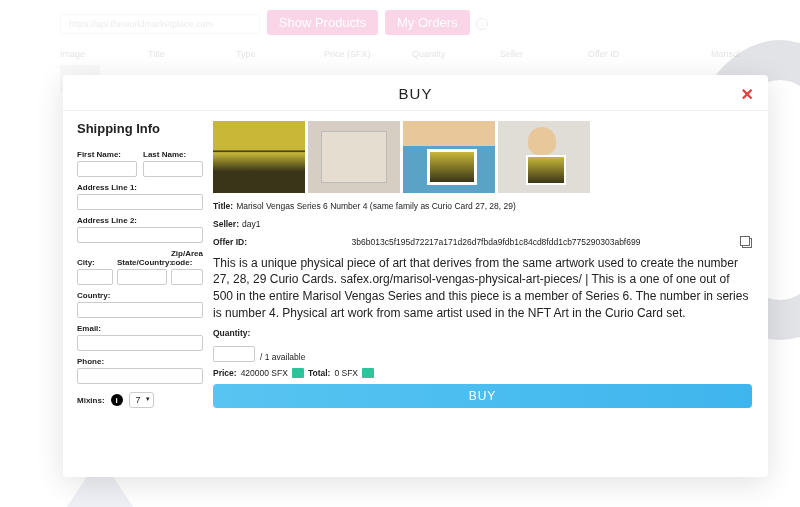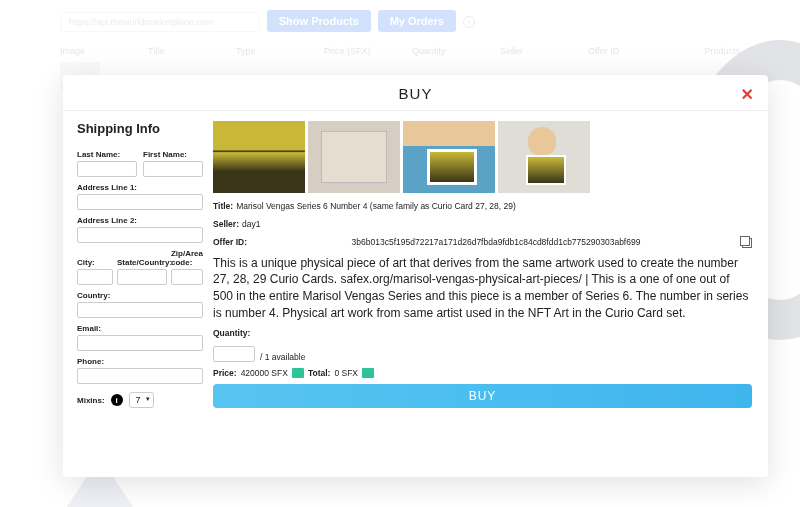--- a/index.html
+++ b/index.html
@@ -5,21 +5,21 @@
 * { box-sizing: border-box; margin: 0; padding: 0; }
 body { font-family: -apple-system, Helvetica, Arial, sans-serif; width: 800px; height: 507px; overflow: hidden; background: #fff; position: relative; font-size: 10px; color: #222; }
 
 .bg-arc { position: absolute; right: -80px; top: 40px; width: 200px; height: 300px; border: 40px solid #4a5570; border-radius: 50%; opacity: 0.25; }
 .bg-arc::before, .bg-arc::after { content: ""; position: absolute; width: 6px; height: 6px; background: #fff; border-radius: 50%; left: 125px; }
 .bg-arc::before { top: 20px; } .bg-arc::after { top: 90px; }
 .bg-tri { position: absolute; left: 40px; bottom: -40px; width: 0; height: 0; border-left: 60px solid transparent; border-right: 60px solid transparent; border-bottom: 90px solid #5b6a99; opacity: 0.15; }
 
 .bg-page { position: absolute; inset: 0; opacity: 0.35; pointer-events: none; padding: 10px 60px; }
 .bg-url { display: inline-block; border: 1px solid #ddd; border-radius: 3px; padding: 4px 8px; color: #aaa; width: 200px; font-size: 9px; }
-.bg-btn { display: inline-block; background: #3b82f6; color: #fff; padding: 5px 12px; border-radius: 3px; margin-left: 4px; font-size: 11px; font-weight: 700; }
+.bg-btn { display: inline-block; background: #ec4899; color: #fff; padding: 5px 12px; border-radius: 3px; margin-left: 4px; font-size: 13px; font-weight: 400; }
 .bg-info { display: inline-block; width: 12px; height: 12px; border: 1px solid #aaa; border-radius: 50%; color: #aaa; text-align: center; line-height: 11px; font-size: 8px; margin-left: 4px; }
 .bg-head { display: flex; margin-top: 14px; color: #888; font-size: 9px; gap: 24px; }
 .bg-head span { flex: 1; } .bg-head span:last-child { text-align: right; }
 .bg-thumb { width: 40px; height: 28px; background: #e8e8e8; margin-top: 6px; }
 .bg-badges { position: absolute; right: 35px; top: 110px; display: flex; flex-direction: column; gap: 30px; pointer-events: auto; opacity: 1; }
 .bg-badge { background: #57c5f1; color: #fff; border-radius: 4px; padding: 4px 6px; font-size: 10px; font-weight: 700; display: flex; align-items: center; justify-content: center; }
 .bg-badge.sold { background: #e8b84d; width: 45px; }
 
 .overlay { position: absolute; inset: 0; background: rgba(255,255,255,0.35); }
 .modal { position: absolute; left: 38px; top: 75px; right: 32px; bottom: 30px; background: #fff; border-radius: 4px; box-shadow: 0 6px 30px rgba(0,0,0,0.12); display: flex; flex-direction: column; margin-left: 25px; }
@@ -79,21 +79,21 @@
   <span class="bg-btn">My Orders</span>
   <span class="bg-info">i</span>
   <div class="bg-head">
     <span>Image</span>
     <span>Title</span>
     <span>Type</span>
     <span>Price (SFX)</span>
     <span>Quantity</span>
     <span>Seller</span>
     <span>Offer ID</span>
-    <span>Products</span>
+    <span>Marisol</span>
   </div>
   <div class="bg-thumb"></div>
 </div>
 <div class="bg-badges">
   <div class="bg-badge">
       <span>🛒</span>
     </div>
   <div class="bg-badge sold">SOLD</div>
   <div class="bg-badge">
       <span>🛒</span>
@@ -110,22 +110,22 @@
 
 <div class="modal">
   <div class="modal-head">
     <div class="modal-title">BUY</div>
     <div class="close">✕</div>
   </div>
   <div class="modal-body">
     <div class="ship">
       <h3>Shipping Info</h3>
       <div class="row2">
+        <div><label class="lbl">First Name:</label><input class="inp" style=""></div>
         <div><label class="lbl">Last Name:</label><input class="inp" style=""></div>
-        <div><label class="lbl">First Name:</label><input class="inp" style=""></div>
       </div>
       <label class="lbl">Address Line 1:</label><input class="inp" style="">
       <label class="lbl">Address Line 2:</label><input class="inp" style="">
       <div class="row3">
         <div><label class="lbl">City:</label><input class="inp" style=""></div>
         <div><label class="lbl">State/Country:</label><input class="inp" style=""></div>
         <div><label class="lbl">Zip/Area code:</label><input class="inp" style=""></div>
       </div>
       <label class="lbl">Country:</label><input class="inp" style="">
       <label class="lbl">Email:</label><input class="inp" style="">

